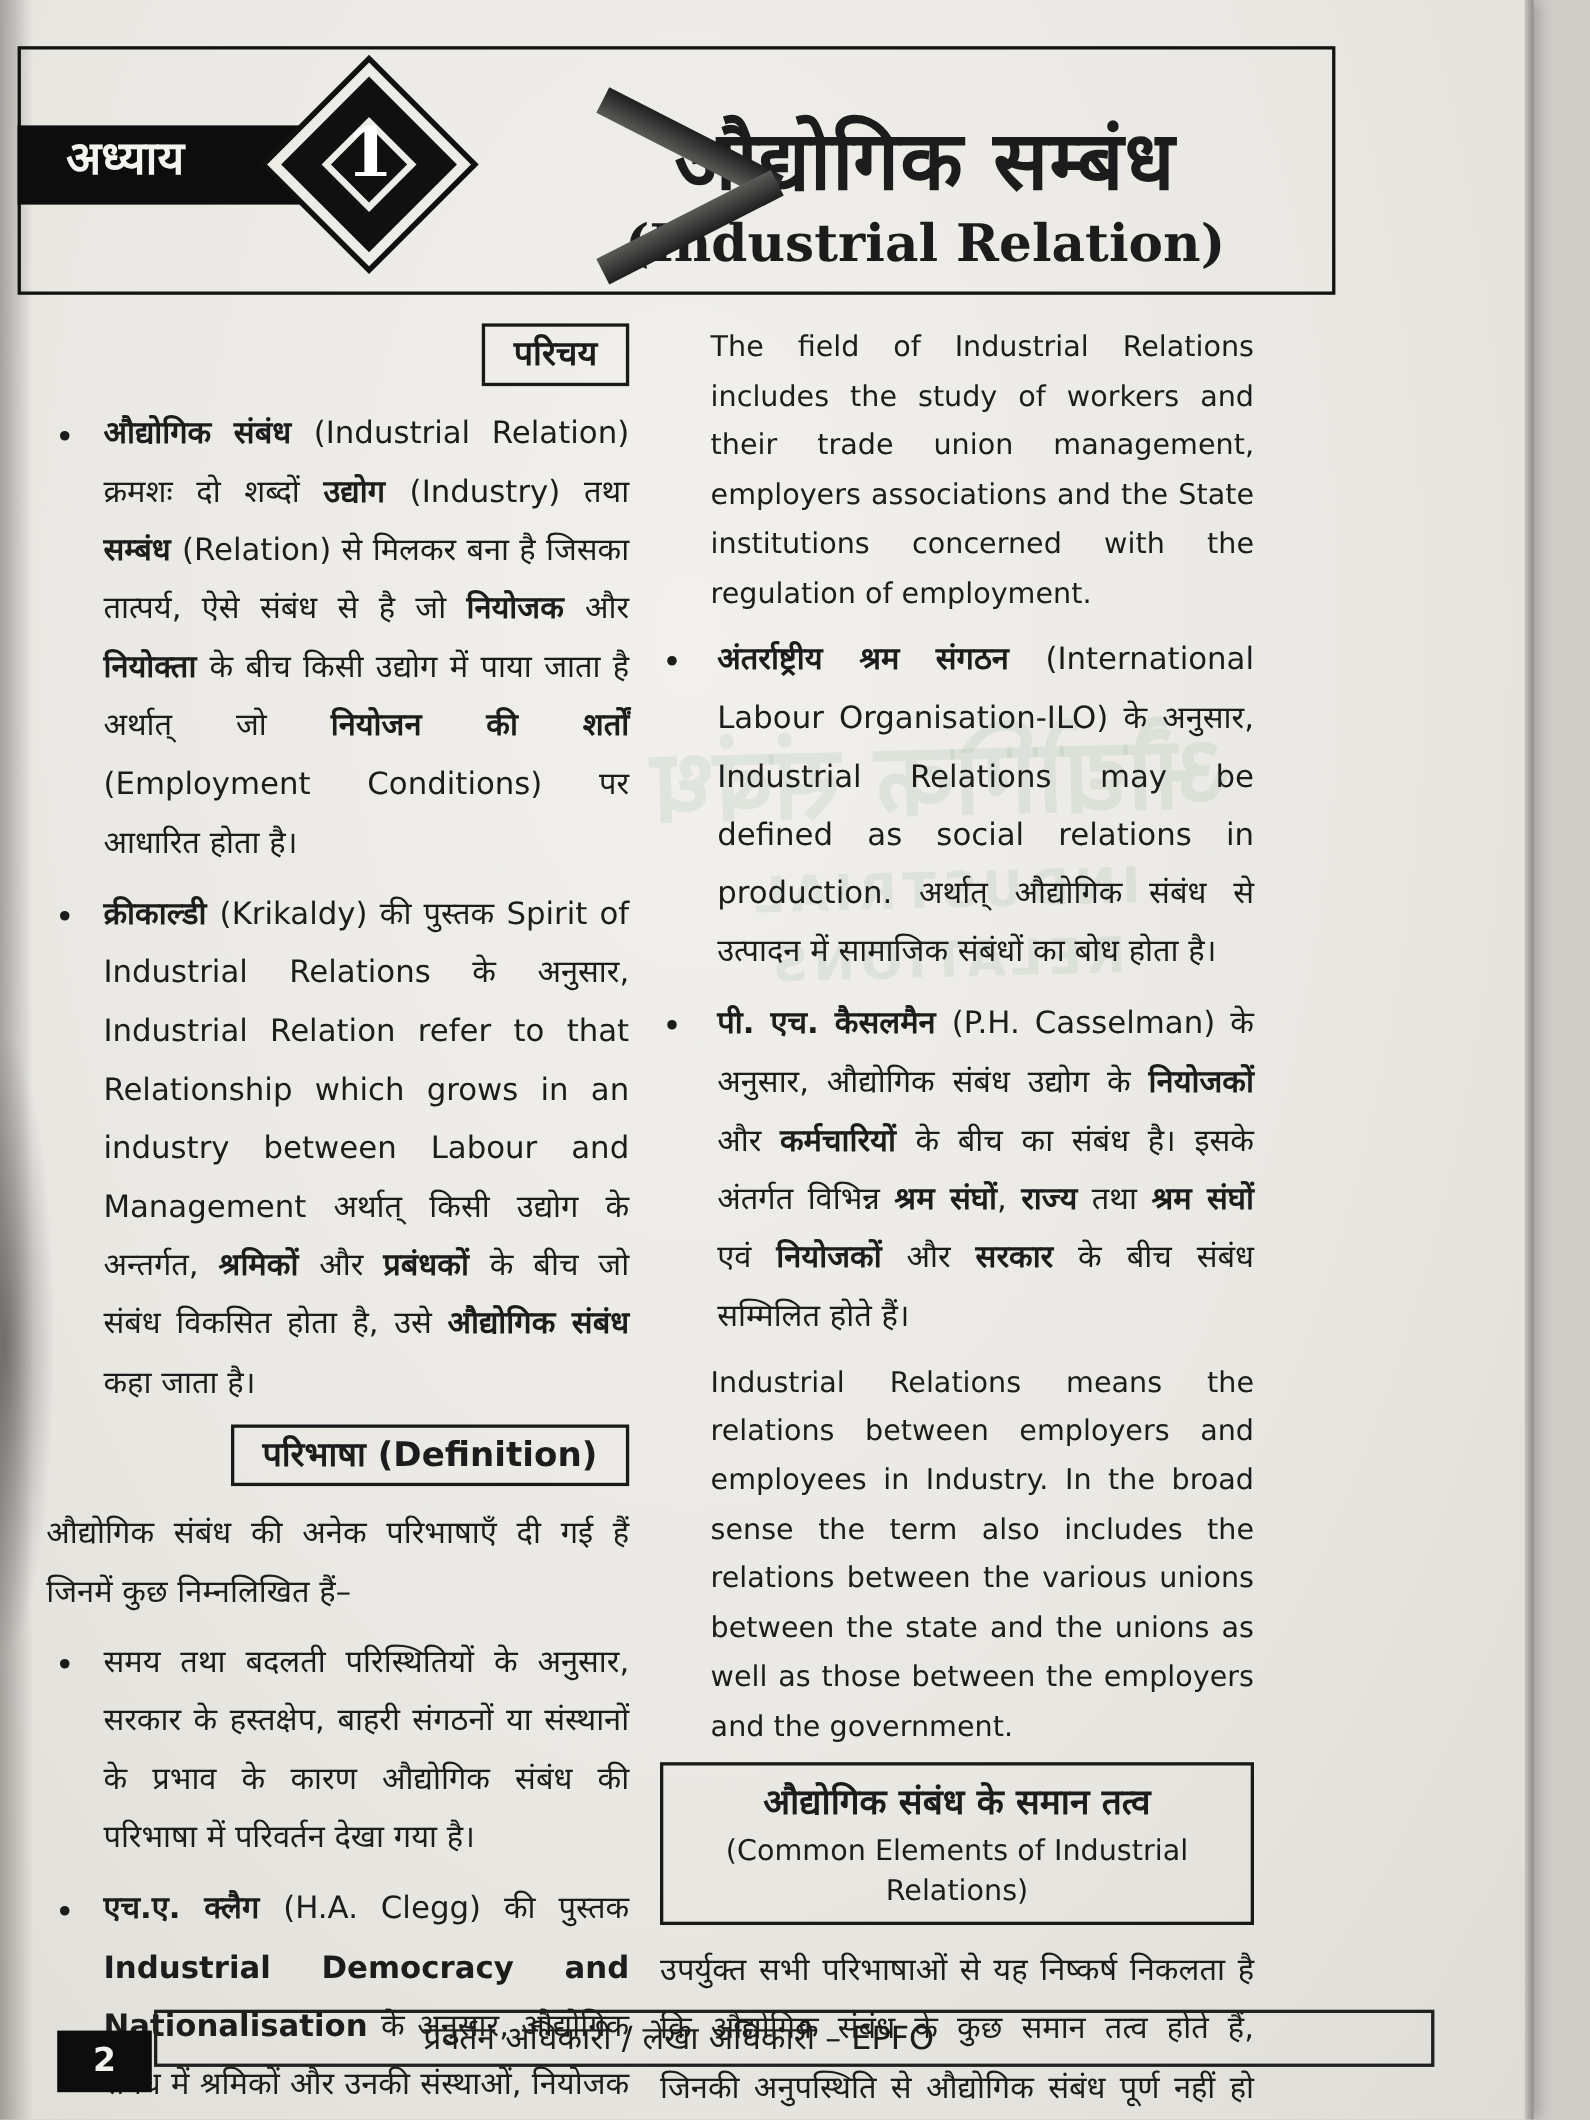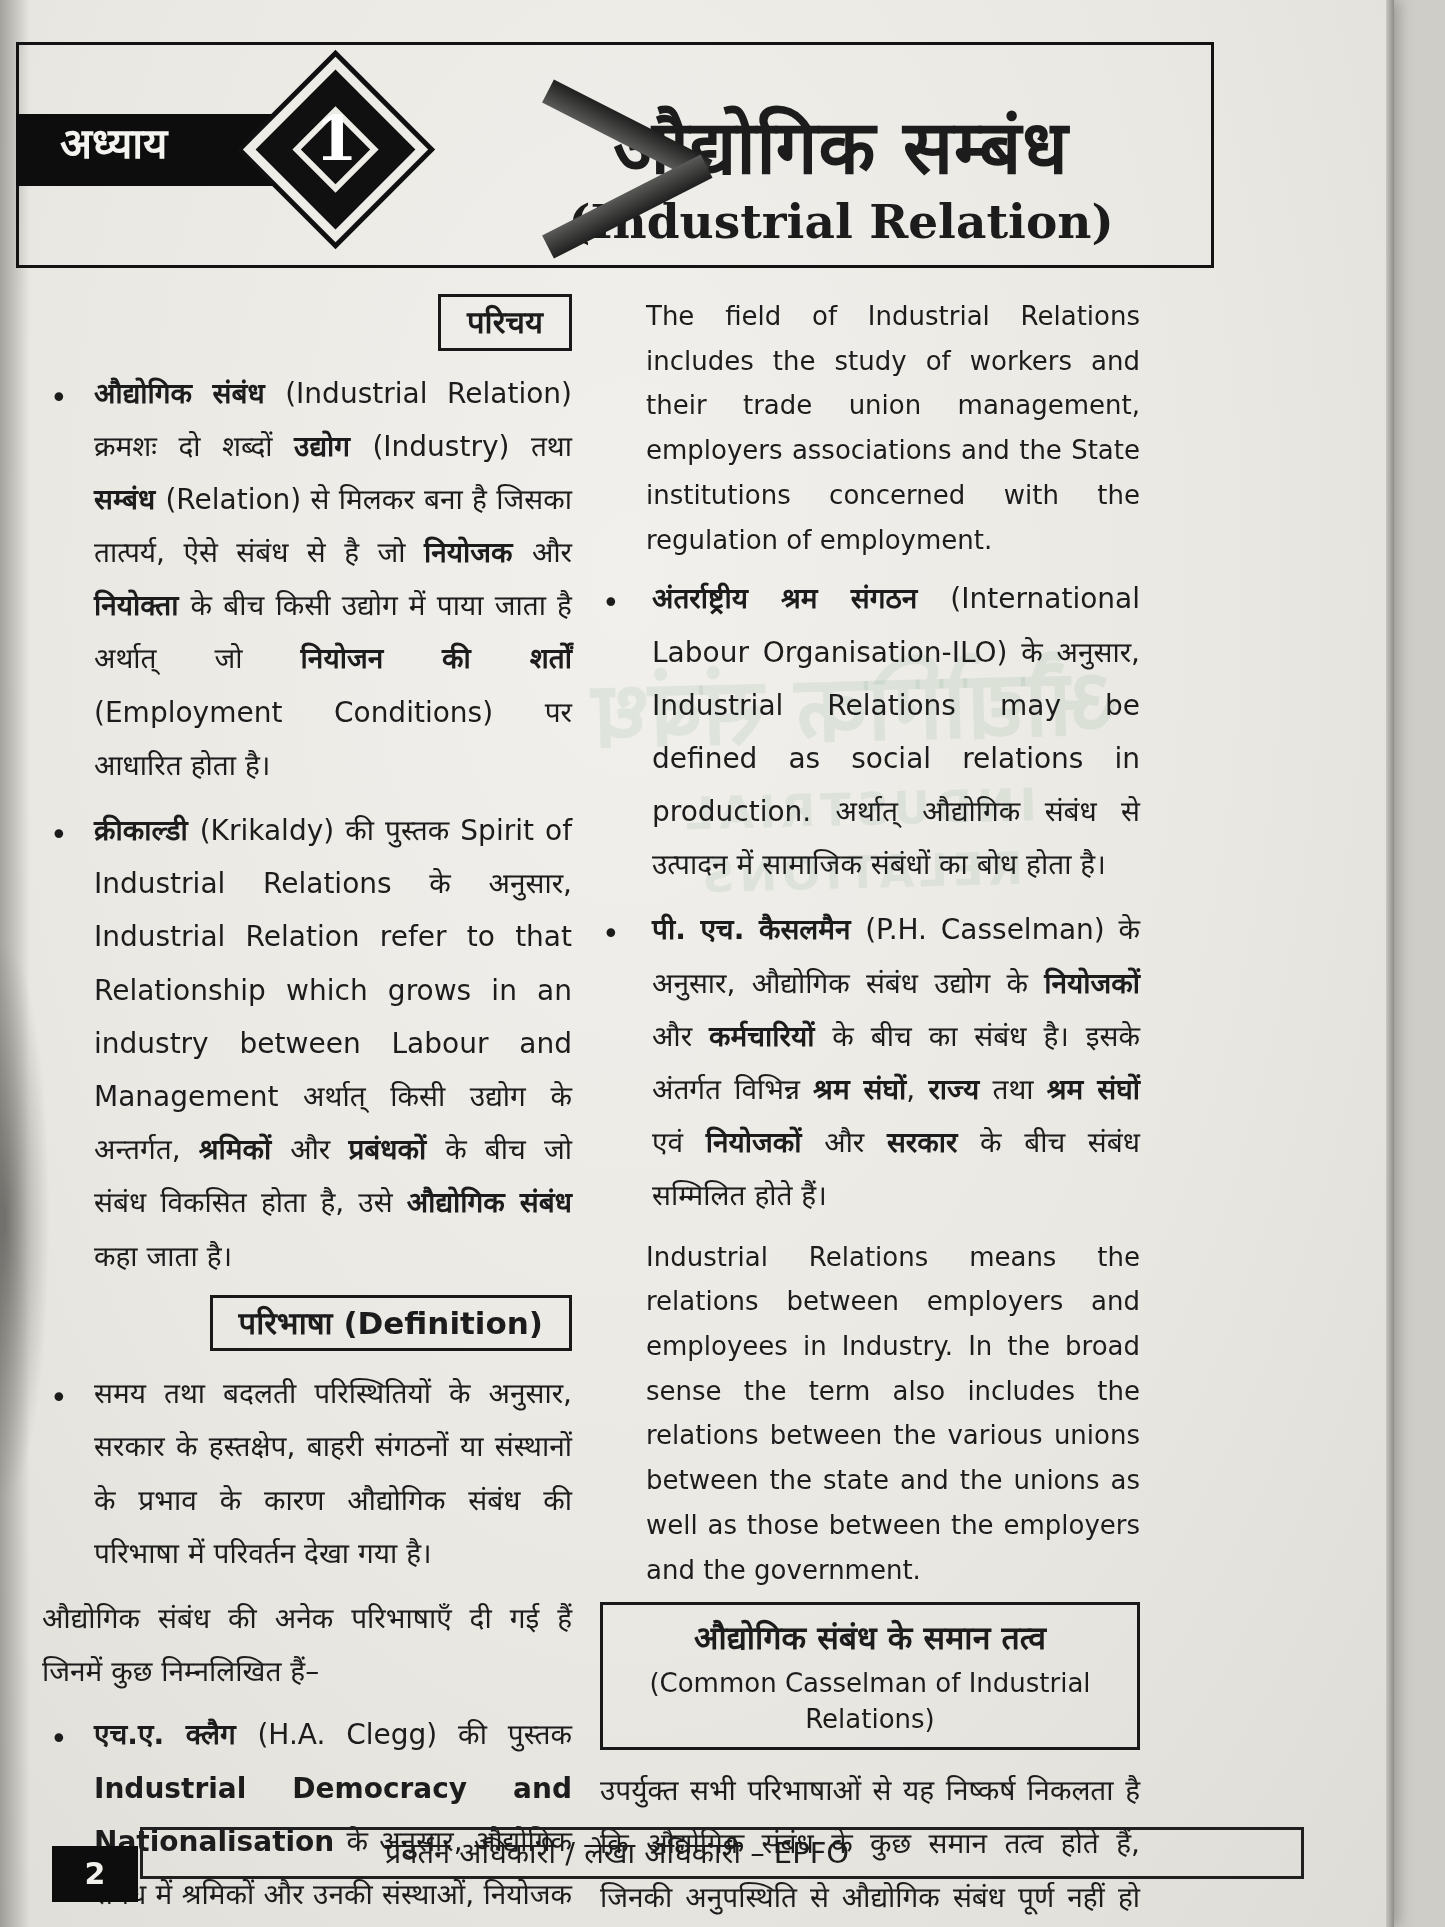--- a/index.html
+++ b/index.html
@@ -110,33 +110,33 @@
 
   <div class="col col-left">
     <div class="boxwrap">
       <span class="hbox">परिचय</span>
     </div>
     <p class="hi bul"><span class="bseg">औद्योगिक संबंध </span><span>(Industrial Relation) क्रमशः दो शब्दों </span><span class="bseg">उद्योग </span><span>(Industry) तथा </span><span class="bseg">सम्बंध </span><span>(Relation) से मिलकर बना है जिसका तात्पर्य, ऐसे संबंध से है जो </span><span class="bseg">नियोजक </span><span>और </span><span class="bseg">नियोक्ता </span><span>के बीच किसी उद्योग में पाया जाता है अर्थात् जो </span><span class="bseg">नियोजन की शर्तों </span><span>(Employment Conditions) पर आधारित होता है।</span></p>
     <p class="hi bul"><span class="bseg">क्रीकाल्डी </span><span>(Krikaldy) की पुस्तक Spirit of Industrial Relations के अनुसार, Industrial Relation refer to that Relationship which grows in an industry between Labour and Management अर्थात् किसी उद्योग के अन्तर्गत, </span><span class="bseg">श्रमिकों </span><span>और </span><span class="bseg">प्रबंधकों </span><span>के बीच जो संबंध विकसित होता है, उसे </span><span class="bseg">औद्योगिक संबंध </span><span>कहा जाता है।</span></p>
     <div class="boxwrap">
       <span class="hbox"><span>परिभाषा</span><span class="norm"> (Definition)</span></span>
     </div>
+    <p class="hi para">औद्योगिक संबंध की अनेक परिभाषाएँ दी गई हैं जिनमें कुछ निम्नलिखित हैं–</p>
     <p class="hi bul"><span>समय तथा बदलती परिस्थितियों के अनुसार, सरकार के हस्तक्षेप, बाहरी संगठनों या संस्थानों के प्रभाव के कारण औद्योगिक संबंध की परिभाषा में परिवर्तन देखा गया है।</span></p>
-    <p class="hi para">औद्योगिक संबंध की अनेक परिभाषाएँ दी गई हैं जिनमें कुछ निम्नलिखित हैं–</p>
     <p class="hi bul"><span class="bseg">एच.ए. क्लैग </span><span>(H.A. Clegg) की पुस्तक </span><span class="bseg">Industrial Democracy and Nationalisation </span><span>के अनुसार, औद्योगिक संबंध में श्रमिकों और उनकी संस्थाओं, नियोजक और उनकी संस्थाओं के साथ-साथ राज्य जैसी संस्था का भी अध्ययन किया जाता है।</span></p>
   </div>
 
   <div class="col col-right">
     <p class="en para ind">The field of Industrial Relations includes the study of workers and their trade union management, employers associations and the State institutions concerned with the regulation of employment.</p>
     <p class="hi bul bul-r"><span class="bseg">अंतर्राष्ट्रीय श्रम संगठन </span><span>(International Labour Organisation-ILO) के अनुसार, Industrial Relations may be defined as social relations in production. अर्थात् औद्योगिक संबंध से उत्पादन में सामाजिक संबंधों का बोध होता है।</span></p>
     <p class="hi bul bul-r"><span class="bseg">पी. एच. कैसलमैन </span><span>(P.H. Casselman) के अनुसार, औद्योगिक संबंध उद्योग के </span><span class="bseg">नियोजकों </span><span>और </span><span class="bseg">कर्मचारियों </span><span>के बीच का संबंध है। इसके अंतर्गत विभिन्न </span><span class="bseg">श्रम संघों</span><span>, </span><span class="bseg">राज्य</span><span> तथा </span><span class="bseg">श्रम संघों</span><span> एवं </span><span class="bseg">नियोजकों</span><span> और </span><span class="bseg">सरकार</span><span> के बीच संबंध सम्मिलित होते हैं।</span></p>
     <p class="en para ind">Industrial Relations means the relations between employers and employees in Industry. In the broad sense the term also includes the relations between the various unions between the state and the unions as well as those between the employers and the government.</p>
     <div class="bigbox">
       <div class="bigbox-hi">औद्योगिक संबंध के समान तत्व</div>
-      <div class="bigbox-en">(Common Casselman of Industrial Relations)</div>
+      <div class="bigbox-en">(Common Elements of Industrial Relations)</div>
     </div>
     <p class="hi para">उपर्युक्त सभी परिभाषाओं से यह निष्कर्ष निकलता है कि औद्योगिक संबंध के कुछ समान तत्व होते हैं, जिनकी अनुपस्थिति से औद्योगिक संबंध पूर्ण नहीं हो सकते हैं जैसे–</p>
 
   </div>
 
   <div class="foot-num">2</div>
   <div class="foot-bar">
     <div class="foot-text">प्रवर्तन अधिकारी / लेखा अधिकारी – EPFO</div>
   </div>
 

